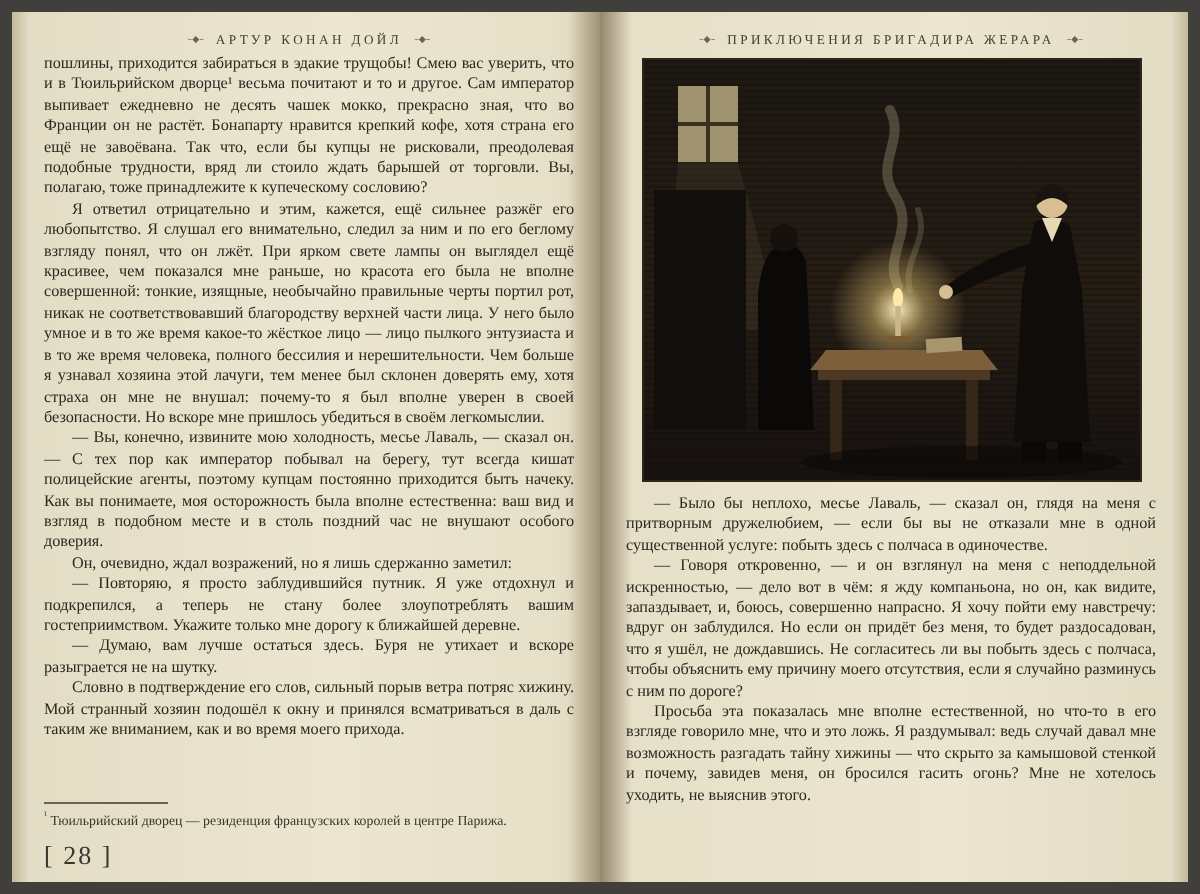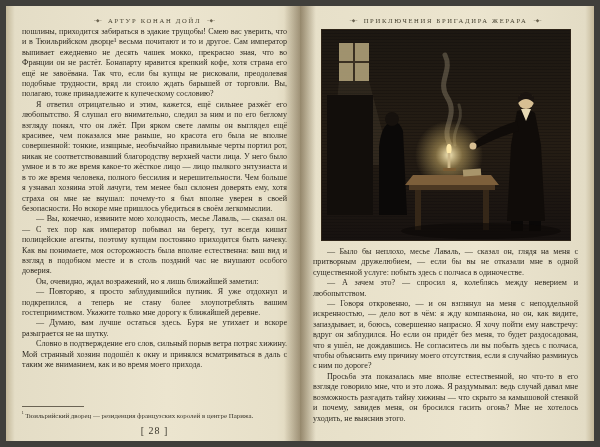--- a/index.html
+++ b/index.html
@@ -56,22 +56,22 @@
   }
   .body-text p { margin: 0; text-indent: 14px; }
   .body-text p.cont { text-indent: 0; }
 
   .footnote-block { flex: 0 0 auto; margin-top: auto; padding-top: 4px; }
   .footnote-rule { width: 62px; border-top: 1px solid #6a6354; height: 0; margin: 0 0 3px 0; }
   .footnote { font-size: 6.9px; line-height: 8.6px; color: #3a362c; text-align: justify; }
   .fn-marker { vertical-align: super; font-size: 5px; }
 
   .page-number {
-    flex: 0 0 auto; text-align: center;
-    font-size: 10px; color: #3a362c;
+    flex: 0 0 auto; text-align: left;
+    font-size: 13px; color: #3a362c;
     padding: 4px 0 1px 0; letter-spacing: 1px;
   }
   .illustration-wrap {
     flex: 0 0 auto;
     display: flex; justify-content: center;
     padding: 2px 0 6px 0;
   }
   svg { display: block; }
 </style>
 </head>
@@ -83,21 +83,21 @@
     <div class="page-inner">
       <div class="running-head">
         <span class="orn">–◆–</span>
         <span>АРТУР КОНАН ДОЙЛ</span>
         <span class="orn">–◆–</span>
       </div>
       <div class="body-text">
         <p class="cont">пошлины, приходится забираться в эдакие трущобы! Смею вас уверить, что и в Тюильрийском дворце¹ весьма почитают и то и другое. Сам император выпивает ежедневно не десять чашек мокко, прекрасно зная, что во Франции он не растёт. Бонапарту нравится крепкий кофе, хотя страна его ещё не завоёвана. Так что, если бы купцы не рисковали, преодолевая подобные трудности, вряд ли стоило ждать барышей от торговли. Вы, полагаю, тоже принадлежите к купеческому сословию?</p>
         <p>Я ответил отрицательно и этим, кажется, ещё сильнее разжёг его любопытство. Я слушал его внимательно, следил за ним и по его беглому взгляду понял, что он лжёт. При ярком свете лампы он выглядел ещё красивее, чем показался мне раньше, но красота его была не вполне совершенной: тонкие, изящные, необычайно правильные черты портил рот, никак не соответствовавший благородству верхней части лица. У него было умное и в то же время какое-то жёсткое лицо — лицо пылкого энтузиаста и в то же время человека, полного бессилия и нерешительности. Чем больше я узнавал хозяина этой лачуги, тем менее был склонен доверять ему, хотя страха он мне не внушал: почему-то я был вполне уверен в своей безопасности. Но вскоре мне пришлось убедиться в своём легкомыслии.</p>
         <p>— Вы, конечно, извините мою холодность, месье Лаваль, — сказал он. — С тех пор как император побывал на берегу, тут всегда кишат полицейские агенты, поэтому купцам постоянно приходится быть начеку. Как вы понимаете, моя осторожность была вполне естественна: ваш вид и взгляд в подобном месте и в столь поздний час не внушают особого доверия.</p>
-        <p>Он, очевидно, ждал возражений, но я лишь ближайшей заметил:</p>
+        <p>Он, очевидно, ждал возражений, но я лишь сдержанно заметил:</p>
         <p>— Повторяю, я просто заблудившийся путник. Я уже отдохнул и подкрепился, а теперь не стану более злоупотреблять вашим гостеприимством. Укажите только мне дорогу к ближайшей деревне.</p>
         <p>— Думаю, вам лучше остаться здесь. Буря не утихает и вскоре разыграется не на шутку.</p>
         <p>Словно в подтверждение его слов, сильный порыв ветра потряс хижину. Мой странный хозяин подошёл к окну и принялся всматриваться в даль с таким же вниманием, как и во время моего прихода.</p>
       </div>
       <div class="footnote-block">
         <div class="footnote-rule"></div>
         <div class="footnote">
           <span class="fn-marker">¹</span>
           <span>Тюильрийский дворец — резиденция французских королей в центре Парижа.</span>
         </div>
@@ -165,20 +165,19 @@
           <polygon points="200,80 210,80 205,92" fill="#e6d9b4"></polygon>
           <rect x="190" y="192" width="12" height="10" fill="#0a0807"></rect>
           <rect x="208" y="192" width="12" height="10" fill="#0a0807"></rect>
           <ellipse cx="160" cy="202" rx="80" ry="8" fill="#0c0906" opacity="0.6"></ellipse>
           <rect x="0.5" y="0.5" width="249" height="211" fill="none" stroke="#2e2418" stroke-width="1"></rect>
         </svg>
       </div>
 
       <div class="body-text">
         <p>— Было бы неплохо, месье Лаваль, — сказал он, глядя на меня с притворным дружелюбием, — если бы вы не отказали мне в одной существенной услуге: побыть здесь с полчаса в одиночестве.</p>
-        <p>— А зачем это? — спросил я, колеблясь между неверием и любопытством.</p>
         <p>— Говоря откровенно, — и он взглянул на меня с неподдельной искренностью, — дело вот в чём: я жду компаньона, но он, как видите, запаздывает, и, боюсь, совершенно напрасно. Я хочу пойти ему навстречу: вдруг он заблудился. Но если он придёт без меня, то будет раздосадован, что я ушёл, не дождавшись. Не согласитесь ли вы побыть здесь с полчаса, чтобы объяснить ему причину моего отсутствия, если я случайно разминусь с ним по дороге?</p>
         <p>Просьба эта показалась мне вполне естественной, но что-то в его взгляде говорило мне, что и это ложь. Я раздумывал: ведь случай давал мне возможность разгадать тайну хижины — что скрыто за камышовой стенкой и почему, завидев меня, он бросился гасить огонь? Мне не хотелось уходить, не выяснив этого.</p>
       </div>
     </div>
   </div>
 
 </div>
 
 </body></html>

